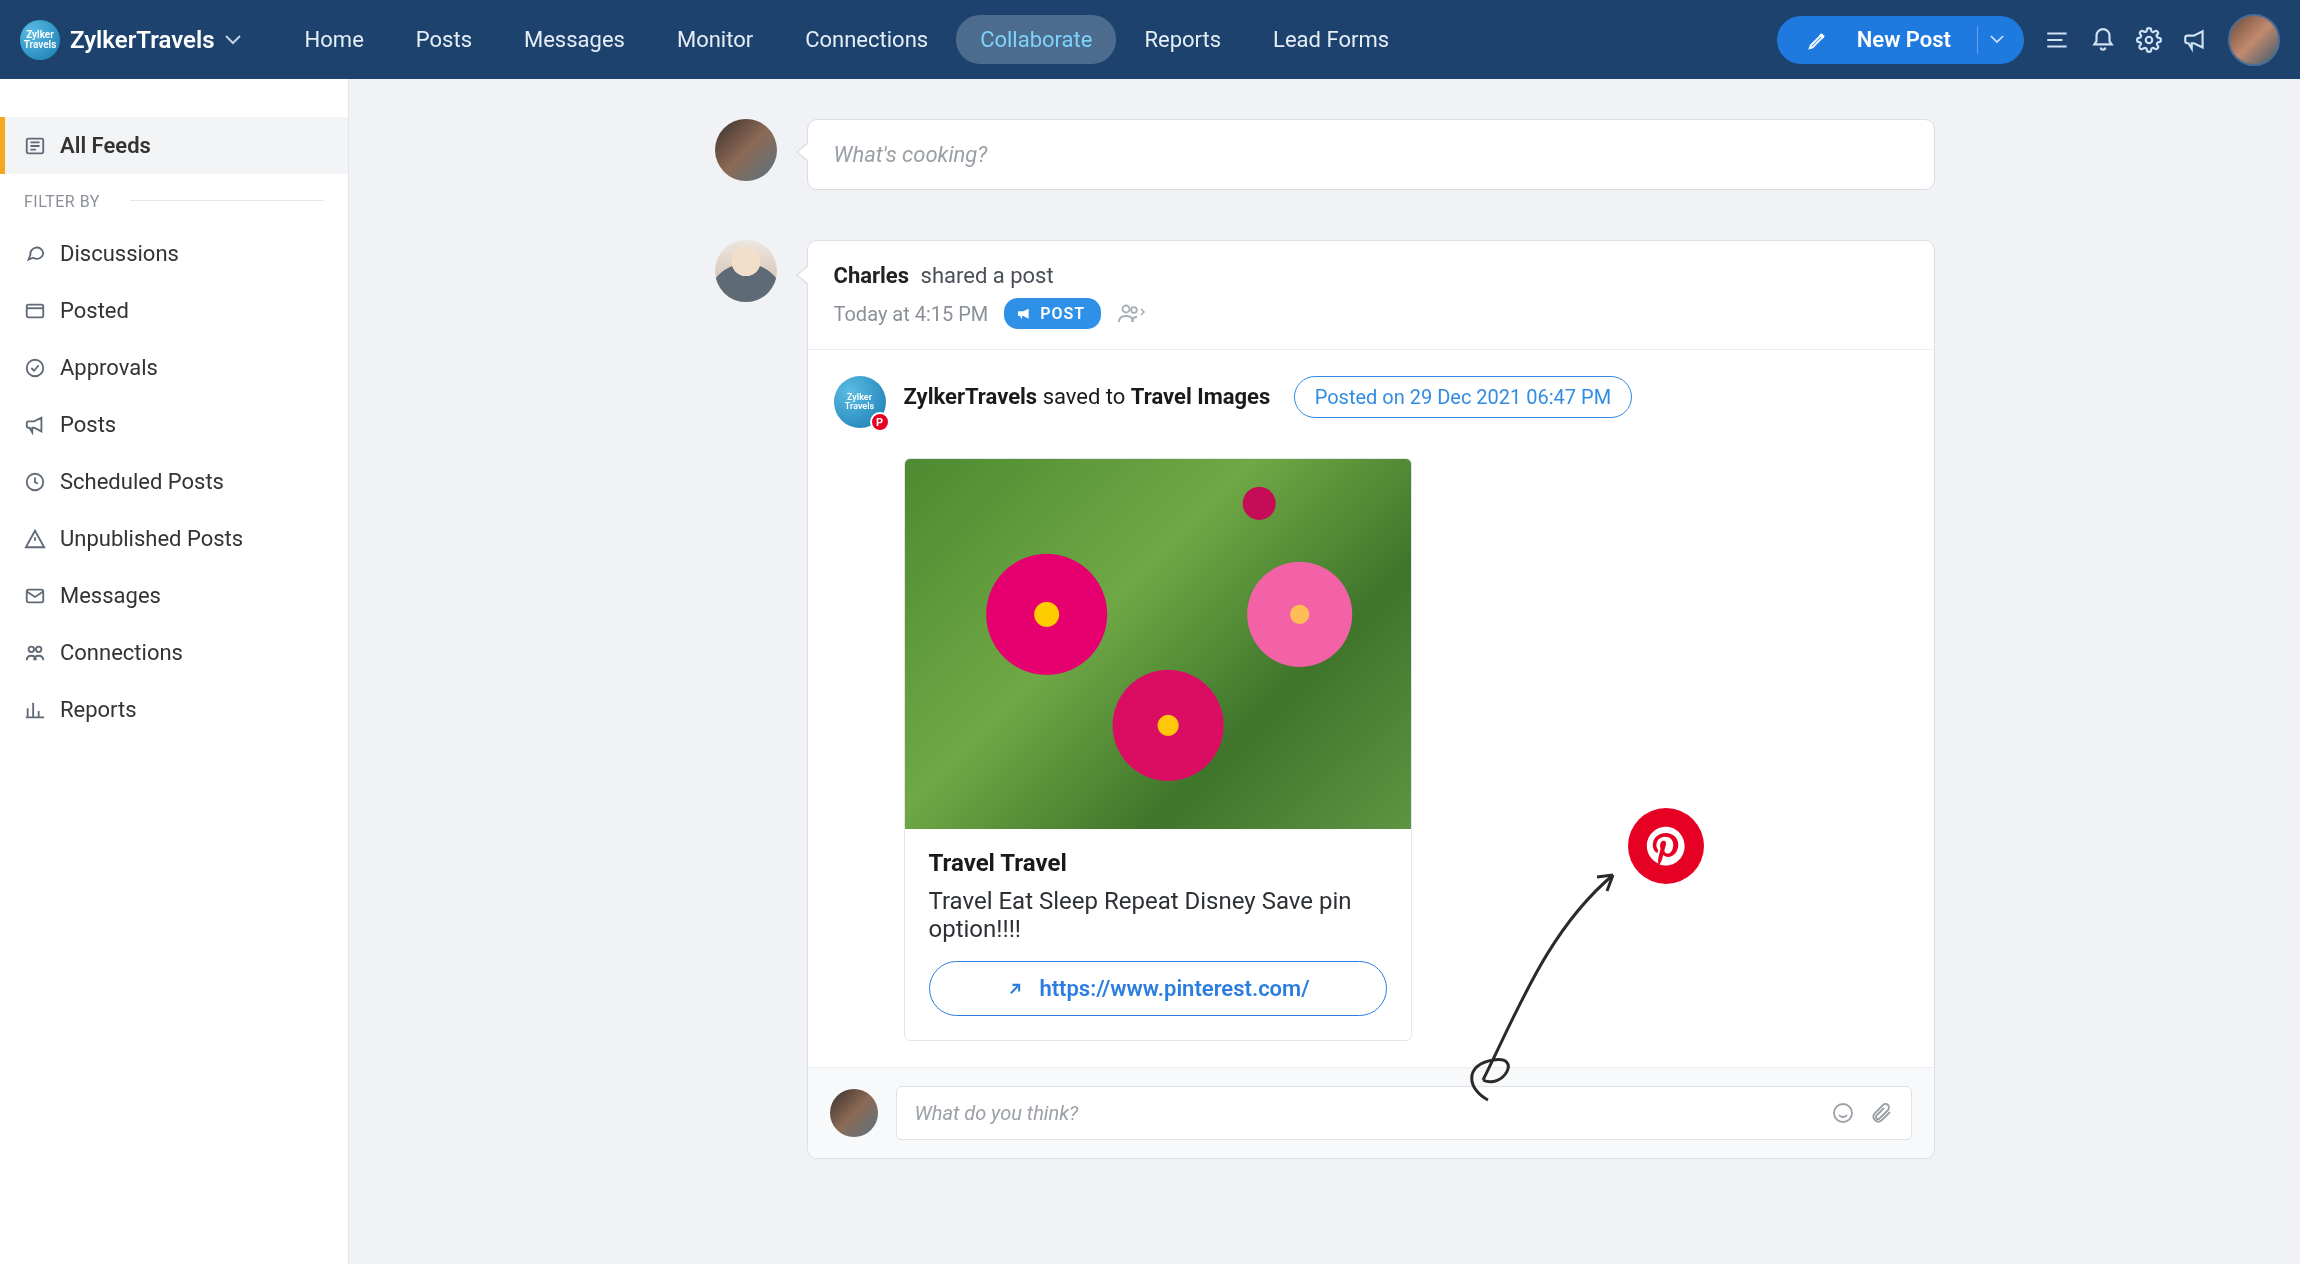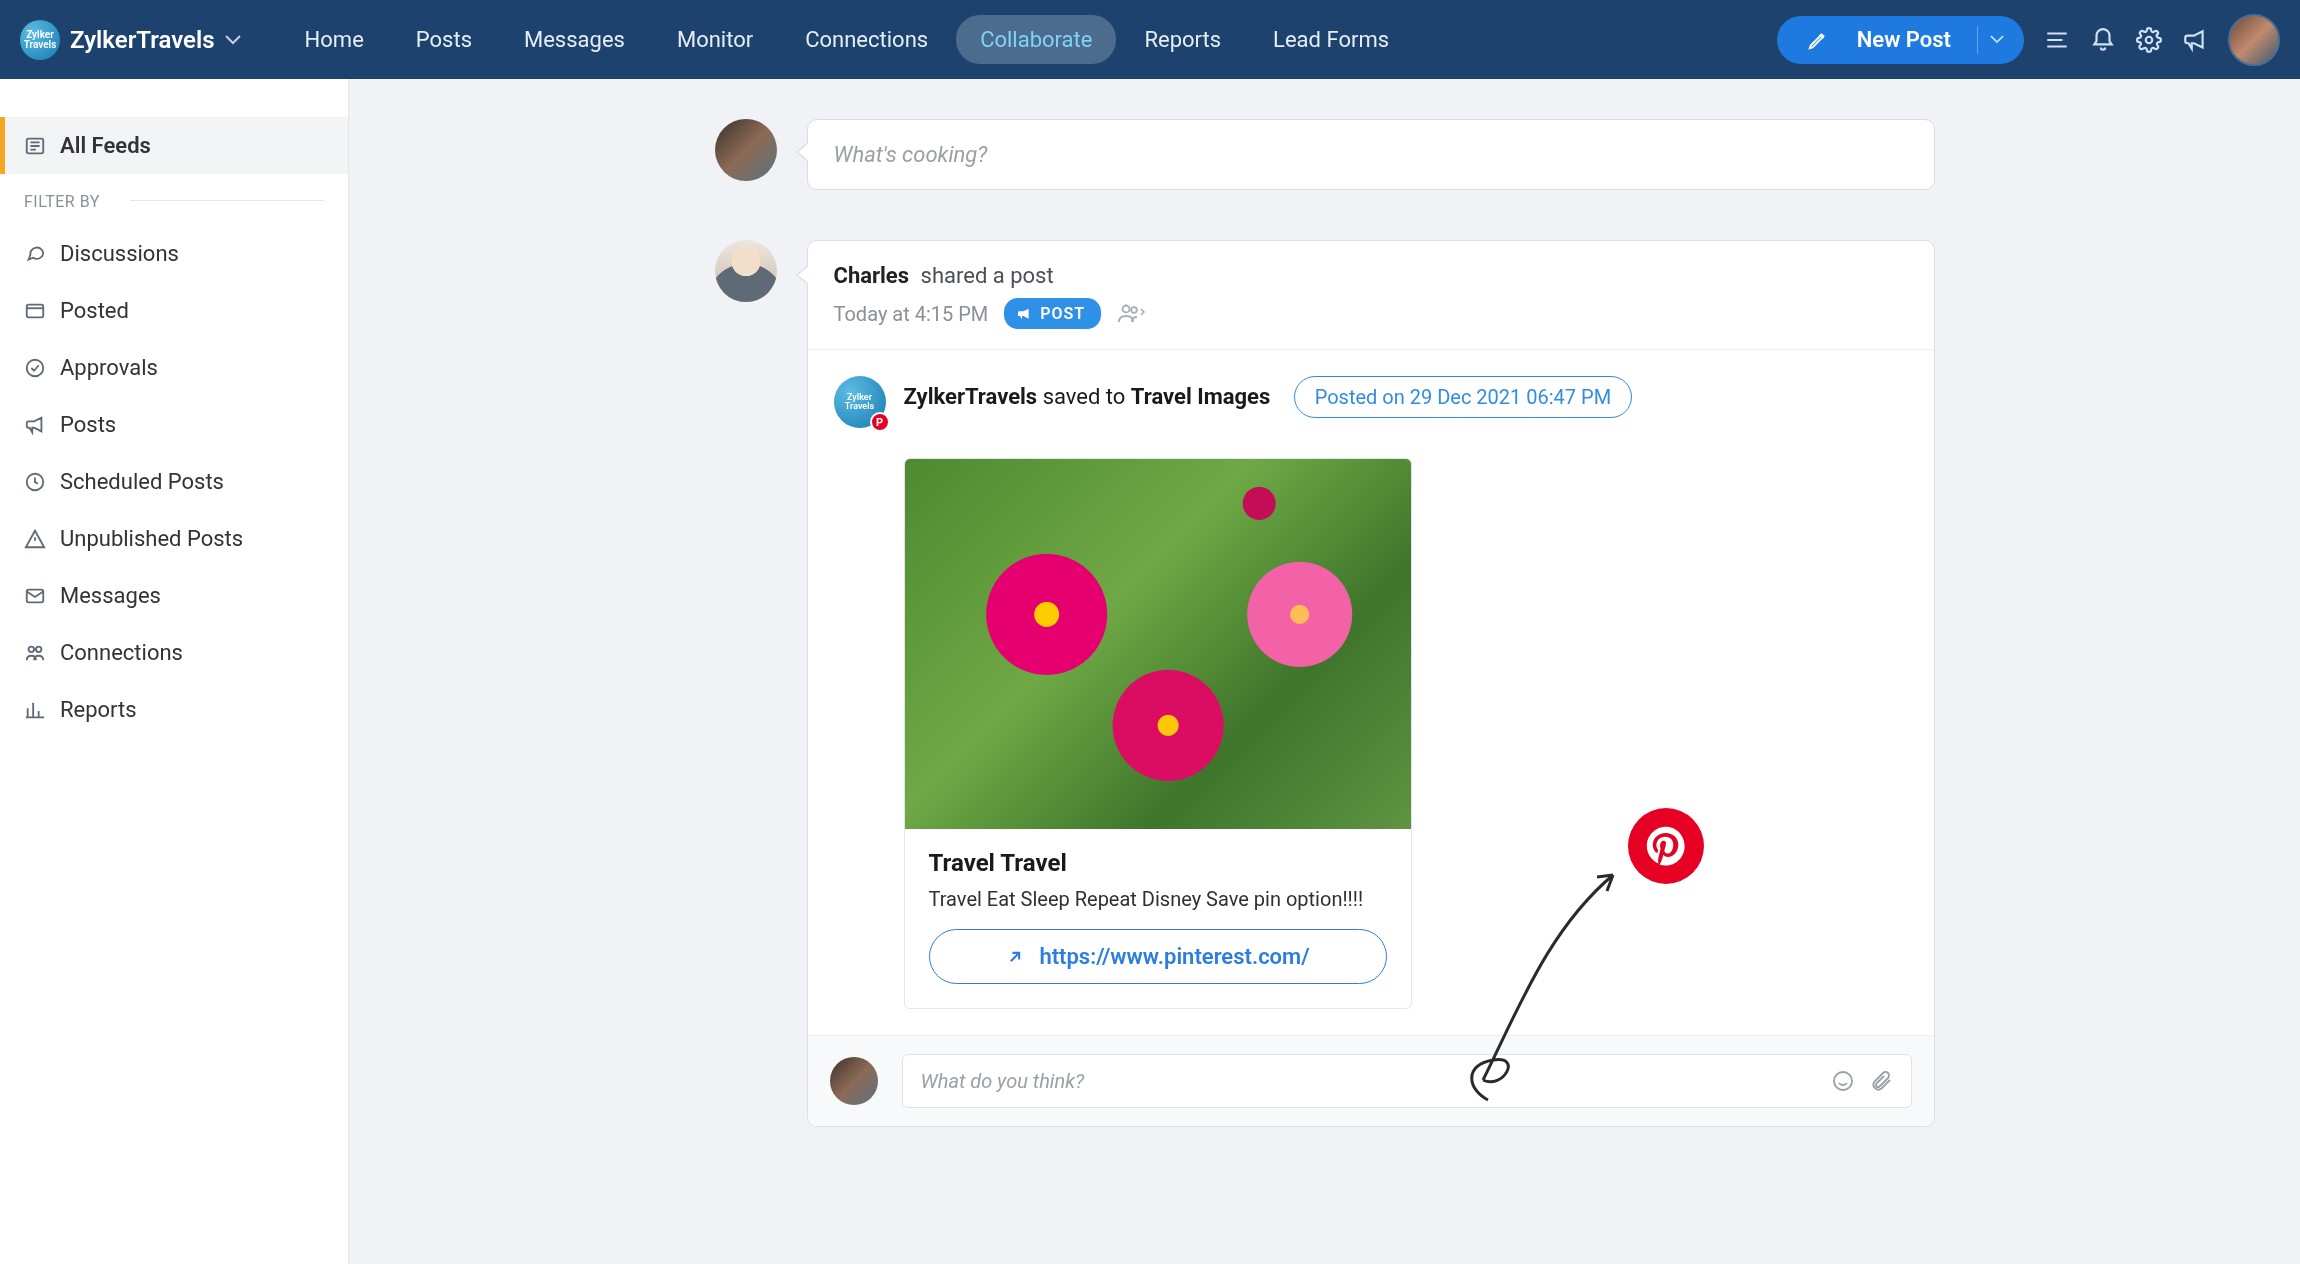--- a/index.html
+++ b/index.html
@@ -73,28 +73,28 @@
   radial-gradient(circle at 28% 42%, #e6006f 0 60px, transparent 61px),
   radial-gradient(circle at 52% 72%, #ffc708 0 10px, transparent 11px),
   radial-gradient(circle at 52% 72%, #da0d63 0 55px, transparent 56px),
   radial-gradient(circle at 78% 42%, #ffbe55 0 9px, transparent 10px),
   radial-gradient(circle at 78% 42%, #f362a6 0 52px, transparent 53px),
   radial-gradient(circle at 70% 12%, #c40c57 0 16px, transparent 17px),
   linear-gradient(135deg,#4d8a31 0%, #6fa845 40%, #3e752b 70%, #5e9442 100%);
 }
 .media-body { padding: 20px 24px 24px; }
 .media-title { font-size:24px; font-weight:700; margin-bottom:10px; }
-.media-desc { font-size:20px; color:#2d3136; margin-bottom:18px; }
+.media-desc { font-size:24px; color:#2d3136; margin-bottom:18px; }
 .media-link { display:flex; align-items:center; justify-content:center; gap:14px; border:1.5px solid #2b7de0; color:#2b7de0; font-size:22px; font-weight:600; padding:14px 0; border-radius:28px; cursor:pointer; }
 
 .pinterest-badge { position:absolute; width:76px; height:76px; border-radius:50%; background:#e60023; display:flex; align-items:center; justify-content:center; color:#fff; }
 .arrow-svg { position:absolute; }
 
 
-.comment-row { background:#f7f9fa; border-top:1px solid #eceff2; padding:18px 22px; display:flex; align-items:center; gap:24px; border-radius:0 0 10px 10px; }
+.comment-row { background:#f7f9fa; border-top:1px solid #eceff2; padding:18px 22px; display:flex; align-items:center; gap:18px; border-radius:0 0 10px 10px; }
 .avatar-sm { width:48px; height:48px; border-radius:50%; background: linear-gradient(135deg,#3a2f2b 0%, #8c6a56 50%, #5a7280 100%); flex-shrink:0; }
 .comment-input { flex:1; background:#fff; border:1px solid #dfe3e7; border-radius:6px; padding:14px 18px; font-size:20px; color:#9aa0a6; font-style:italic; display:flex; align-items:center; justify-content:space-between; cursor:text; }
 .comment-icons { display:flex; gap:14px; color:#9aa0a6; font-style:normal; }
 
 svg { display:block; }
 </style>
 </head>
 <body>
 
 <div class="header">

